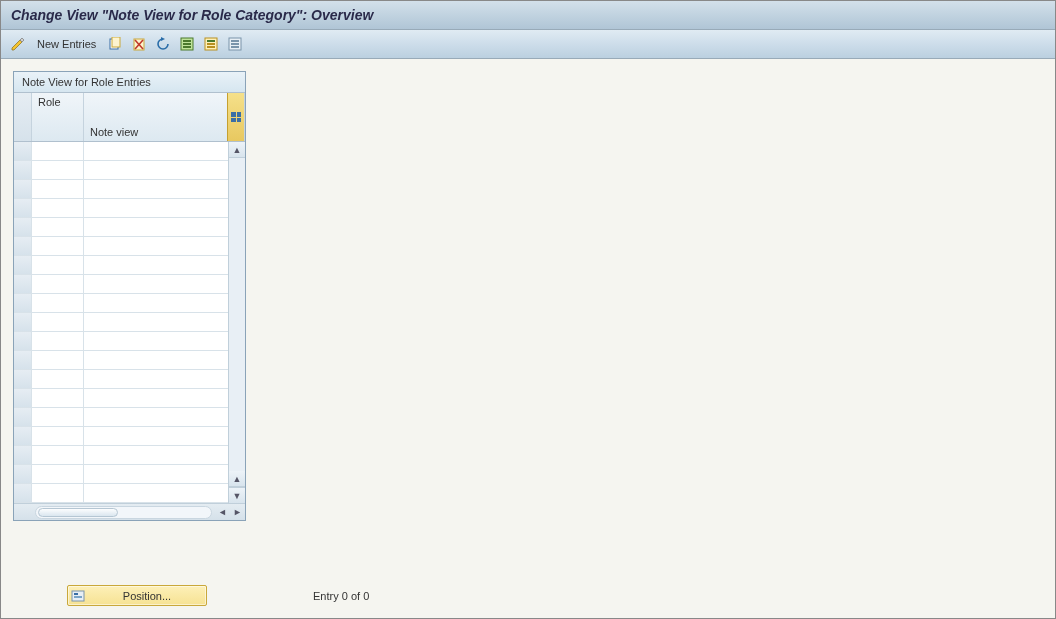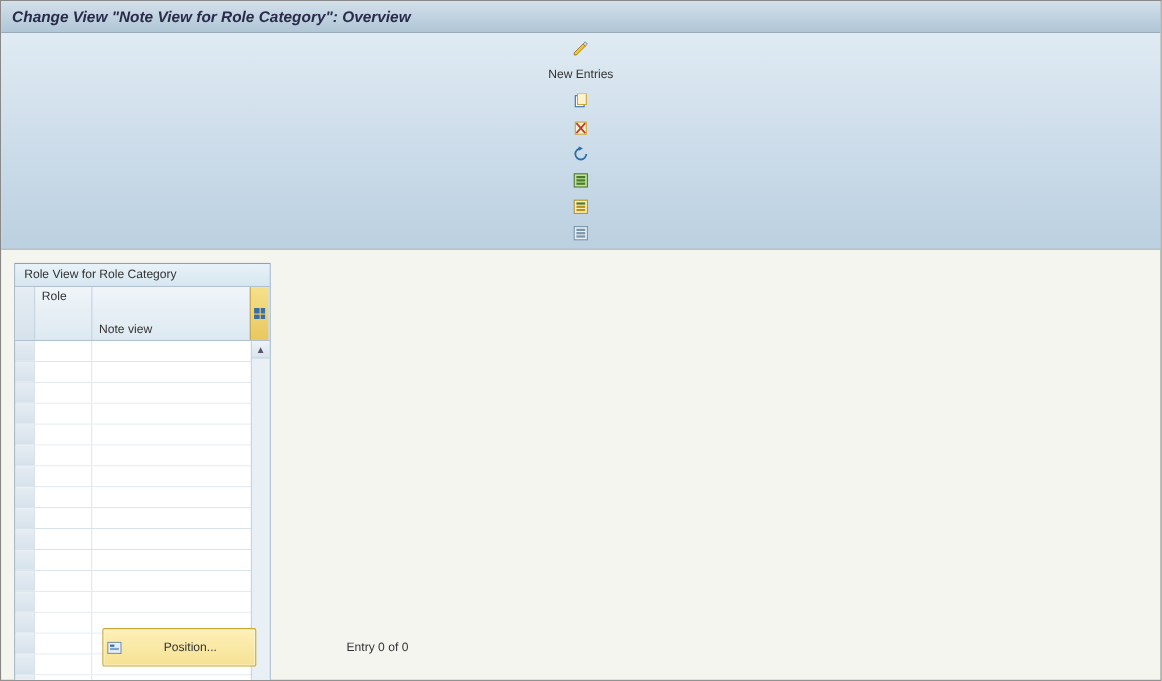--- a/index.html
+++ b/index.html
@@ -23,21 +23,20 @@
       border-bottom: 1px solid #98aab8;
     }
     .toolbar {
       background: linear-gradient(to bottom, #e0ebf3 0%, #cdddea 50%, #bbd0e0 100%);
       padding: 5px 8px;
       display: flex;
       align-items: center;
       gap: 6px;
       border-bottom: 1px solid #98aab8;
       position: relative;
-      flex-direction: column;
     }
     .toolbar .btn {
       display: inline-flex;
       align-items: center;
       justify-content: center;
       min-width: 18px;
       height: 18px;
       cursor: pointer;
       border-radius: 2px;
     }
@@ -172,40 +171,40 @@
     }
     .footer {
       position: absolute;
       bottom: 12px;
       left: 0;
       width: 100%;
       display: flex;
       align-items: center;
     }
     .position-btn {
-      margin-left: 92px;
+      margin-left: 66px;
       width: 140px;
-      height: 35px;
+      height: 21px;
       background: linear-gradient(to bottom, #fdf0b8 0%, #f6e293 100%);
       border: 1px solid #c9a83a;
       border-radius: 2px;
       display: flex;
       align-items: center;
       font-size: 11px;
       color: #333;
       cursor: pointer;
       box-shadow: inset 0 0 0 1px rgba(255,255,255,0.5);
       justify-content: center;
     }
     .position-btn .icn {
       width: 20px; display:flex; align-items:center; justify-content:center;
     }
     .position-btn .lbl { flex:1; text-align:center; }
     .entry-text {
-      margin-left: 82px;
+      margin-left: 106px;
       font-size: 11px;
       color: #333;
     }
     svg { display:block; }
   </style>
 </head>
 <body>
 
 <div class="title-bar">Change View "Note View for Role Category": Overview</div>
 
@@ -257,21 +256,21 @@
         <rect x="1" y="1" width="12" height="12" fill="#e7eef4" stroke="#7a94aa"></rect>
         <rect x="3" y="3" width="8" height="2" fill="#7a94aa"></rect>
         <rect x="3" y="6" width="8" height="2" fill="#7a94aa"></rect>
         <rect x="3" y="9" width="8" height="2" fill="#7a94aa"></rect>
       </svg>
   </span>
 </div>
 
 <div class="content">
   <div class="table-container">
-    <div class="table-title">Role View for Role Category</div>
+    <div class="table-title">Note View for Role Entries</div>
     <div class="table-header">
       <div class="th selbox"></div>
       <div class="th role">Role</div>
       <div class="th noteview">Note view</div>
       <div class="th cfg">
         <div class="cfg-icon">
             <span></span>
             <span></span>
             <span></span>
             <span></span>

